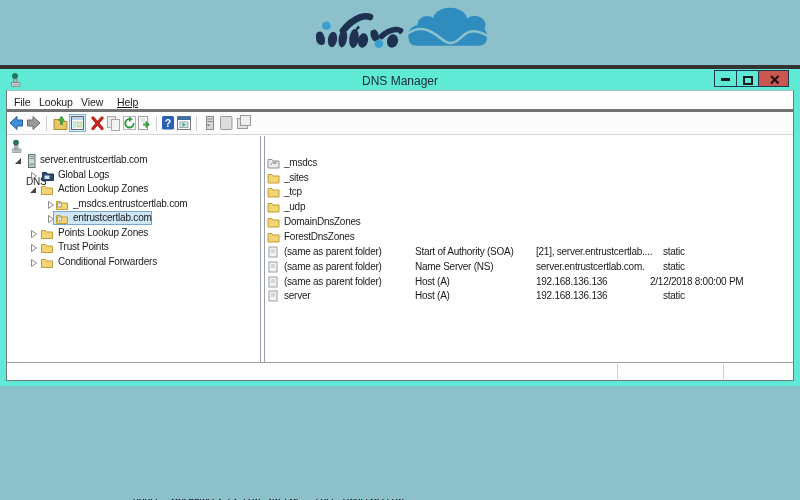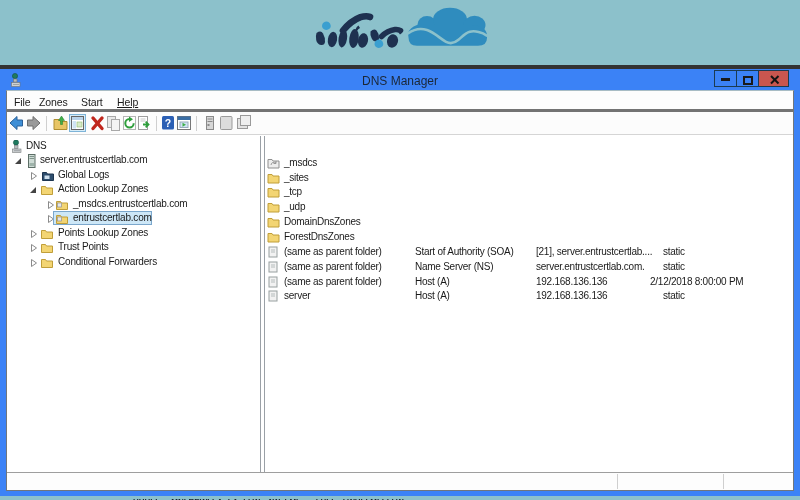--- a/index.html
+++ b/index.html
@@ -1,16 +1,16 @@
 <!DOCTYPE html>
 <html><head><meta charset="utf-8">
 <style>
 html,body{margin:0;padding:0;}
 body{width:800px;height:500px;background:#8cc1cb;font-family:"Liberation Sans",sans-serif;overflow:hidden;position:relative;}
-#win{position:absolute;left:0;top:65px;width:800px;height:431px;background:#3b82f6;border-top:4px solid #333333;box-sizing:border-box;}
+#win{position:absolute;left:0;top:65px;width:800px;height:321px;background:#5eead4;border-top:4px solid #333333;box-sizing:border-box;}
 #titlebar{position:absolute;left:0;top:0;width:100%;height:24px;}
 #title{position:absolute;left:0;top:5px;width:100%;text-align:center;font-size:12px;color:#1b2736;}
 #winicon{position:absolute;left:10px;top:4px;}
 #btns{position:absolute;right:11px;top:1px;height:16.5px;display:flex;}
 .btn{width:22px;height:16.5px;border:1px solid #1b3b52;border-right:none;box-sizing:border-box;position:relative;}
 .btn:last-child{border-right:1px solid #1b3b52;width:31px;background:#c9564f;}
 .btn .dash{position:absolute;left:6px;bottom:5px;width:9px;height:2.5px;background:#1a1a1a;}
 .btn .sq{position:absolute;left:6px;top:5px;width:6px;height:5px;border:2px solid #1a1a1a;}
 #content{position:absolute;left:6px;top:21px;right:6px;bottom:5px;background:#fff;border:1px solid #70767c;border-top:1px solid #a8bcc4;box-sizing:border-box;}
 #menubar{position:absolute;left:0;top:0;width:100%;height:18px;background:#fdfdfd;border-bottom:6px solid #737373;font-size:10.5px;letter-spacing:-0.1px;color:#1a1a1a;}
@@ -94,22 +94,22 @@
               <line x1="1" y1="1" x2="8.5" y2="8.5"></line>
               <line x1="8.5" y1="1" x2="1" y2="8.5"></line>
             </g>
           </svg>
         </div>
     </div>
   </div>
   <div id="content">
     <div id="menubar">
       <span style="left:7px;">File</span>
-      <span style="left:32px;">Zones</span>
-      <span style="left:74px;">Start</span>
+      <span style="left:32px;">Lookup</span>
+      <span style="left:74px;">View</span>
       <span style="left:110px;text-decoration:underline;">Help</span>
     </div>
     <div id="toolbar">
       <svg width="788" height="22" viewBox="0 0 788 22">
 
         <path d="M3,11 l7,-6.5 v3.5 h5.5 v6 h-5.5 v3.5 z" fill="#3f8fd6" stroke="#2a6099" stroke-width="1"></path>
 
         <path d="M33,11 l-7,-6.5 v3.5 h-5.5 v6 h5.5 v3.5 z" fill="#9a9a9a" stroke="#6e6e6e" stroke-width="1"></path>
         <line x1="39.5" y1="4" x2="39.5" y2="19" stroke="#cfcfcf"></line>
 
@@ -164,21 +164,21 @@
       <div id="vline1"></div>
         <div id="vline2"></div>
 
       <div class="trow" style="left:0;top:3.5px;">
           <svg style="position:absolute;left:5px;top:0px" width="12" height="13">
             <circle cx="4" cy="2.5" r="2.6" fill="#1f7a5e" stroke="#145344" stroke-width="0.6"></circle>
             <rect x="2.5" y="5.5" width="3.5" height="3" fill="#b8bcbe" stroke="#787c7e" stroke-width="0.6"></rect>
             <rect x="0.5" y="9" width="8.5" height="3.5" fill="#cdd1d3" stroke="#787c7e" stroke-width="0.6"></rect>
             <line x1="2" y1="10.7" x2="8" y2="10.7" stroke="#8a8e90" stroke-width="0.7"></line>
           </svg>
-          <span style="position:absolute;left:19px;">DNS</span>
+          <span style="position:absolute;left:19px;margin-top:36px;">DNS</span>
         </div>
       <div class="trow" style="left:0;top:18px;">
           <svg style="position:absolute;left:7px;top:3px" width="8" height="8">
             <path d="M7,1 V7 H1 z" fill="#444"></path>
           </svg>
           <svg style="position:absolute;left:21px;top:0px" width="8" height="14">
             <rect x="0.5" y="0.5" width="6.5" height="13" fill="#cfdcd6" stroke="#5c6e66"></rect>
             <line x1="1.5" y1="2.5" x2="6" y2="2.5" stroke="#7e938a"></line>
             <line x1="1.5" y1="4.5" x2="6" y2="4.5" stroke="#7e938a"></line>
             <rect x="1.5" y="9" width="4.5" height="3" fill="#9fb4ab"></rect>

